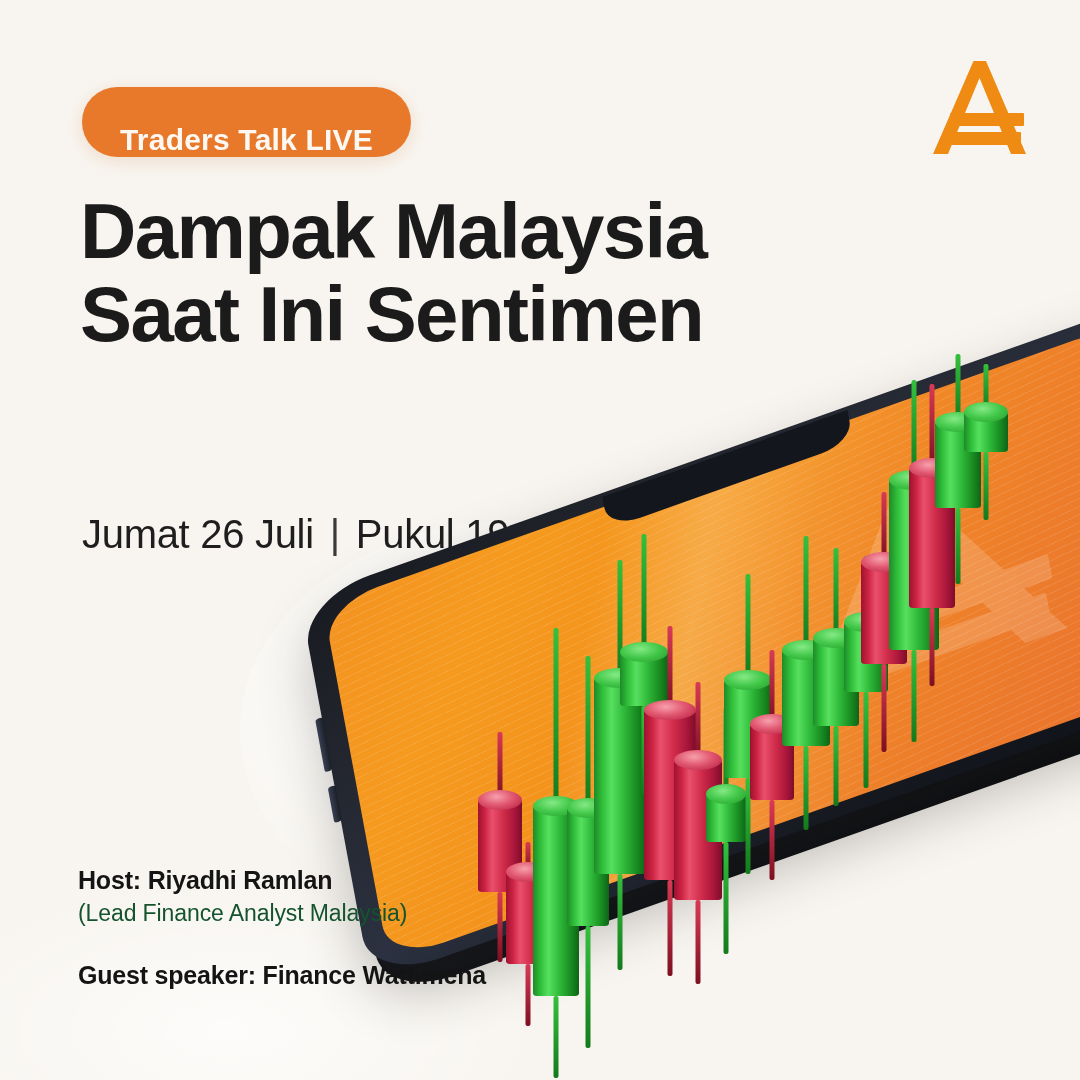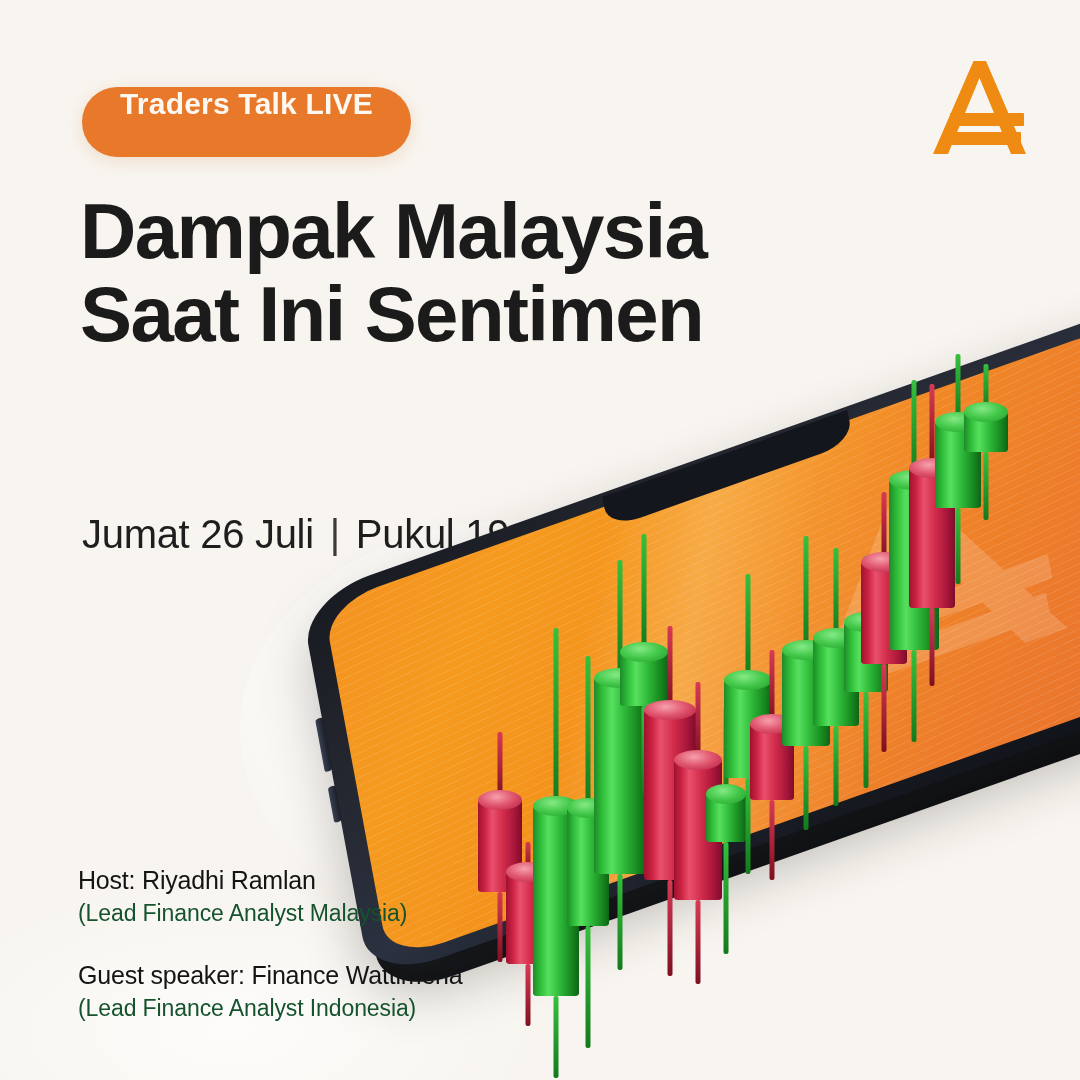--- a/index.html
+++ b/index.html
@@ -33,21 +33,21 @@
     left:-80px; top:880px; width:620px; height:300px;
     background:radial-gradient(ellipse at 50% 50%, rgba(255,255,255,.7), rgba(248,245,240,0) 72%);
   }
 
   
   #badge {
     position:absolute;
     left:82px; top:87px;
     height:70px;
     padding:0 38px;
-    display:flex; align-items:flex-start; justify-content:center;
+    display:flex; align-items:flex-end; justify-content:center;
     background:#e8792b;
     border-radius:35px;
     box-shadow:0 4px 18px rgba(200,110,40,.18);
   }
   #badge .badge-label {
     color:#fdf8f2;
     font-size:30px;
     font-weight:bold;
     letter-spacing:.2px;
     white-space:nowrap;
@@ -101,21 +101,21 @@
     position:absolute;
     left:78px; top:866px;
     z-index:40;
   }
   #speakers .sp-block { margin-bottom:34px; }
   #speakers .sp-block:last-child { margin-bottom:0; }
   #speakers .sp-name {
     display:block;
     color:#141414;
     font-size:25px;
-    font-weight:normal;
+    font-weight:bold;
     letter-spacing:-.2px;
     white-space:nowrap;
     margin-bottom:5px;
   }
   #speakers .sp-role {
     display:block;
     color:#14532d;
     font-size:23px;
     font-weight:400;
     letter-spacing:-.1px;
@@ -403,17 +403,16 @@
       </div>
   </div>
 
   <div id="speakers">
     <div class="sp-block">
       <span class="sp-name">Host: Riyadhi Ramlan</span>
       <span class="sp-role">(Lead Finance Analyst Malaysia)</span>
     </div>
     <div class="sp-block">
       <span class="sp-name">Guest speaker: Finance Wattimena</span>
-      <span class="sp-role">(Lead Finance Analyst Indonesia)</span>
     </div>
   </div>
 
 </div>
 
 </body></html>

